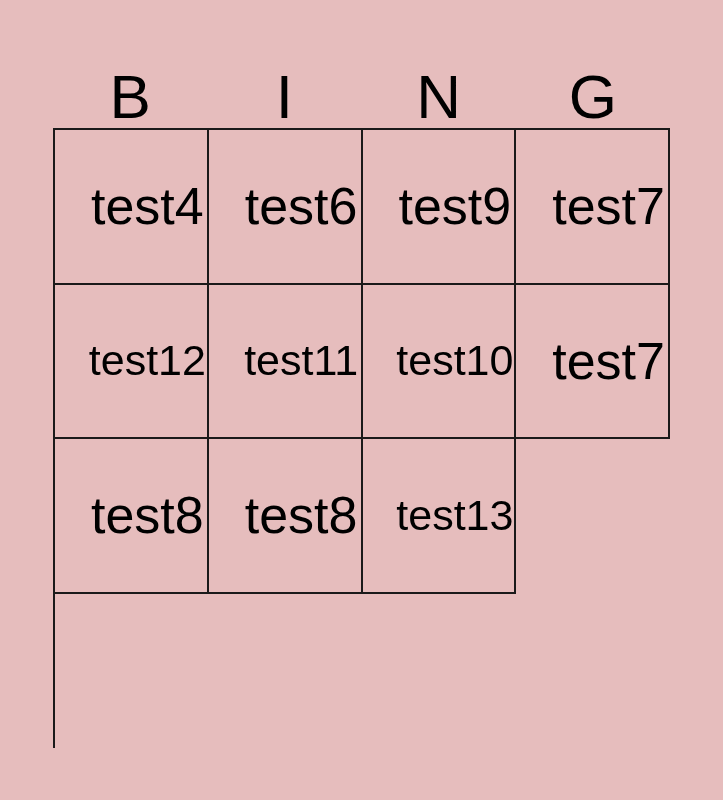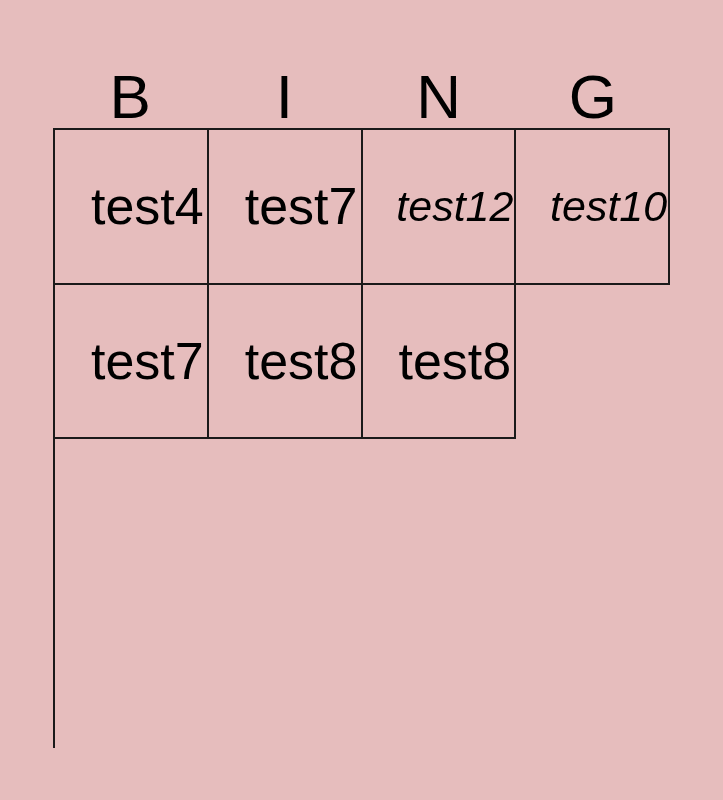--- a/index.html
+++ b/index.html
@@ -74,21 +74,21 @@
     color: #000000;
     font-weight: 400;
     line-height: 1;
     white-space: nowrap;
     text-align: center;
     display: block;
     margin-left: 33px;
   }
   
   .cell-text.len-sm { font-size: 52px; }   
-  .cell-text.len-md { font-size: 43px; font-style: italic; }   
+  .cell-text.len-md { font-size: 43px; }   
 </style>
 </head>
 <body>
 
 <div id="card">
 
   <div id="header">
     <div class="header-cell">
       <span class="header-letter">B</span>
     </div>
@@ -100,36 +100,48 @@
     </div>
     <div class="header-cell">
       <span class="header-letter">G</span>
     </div>
   </div>
 
   <div id="grid">
     <div class="cell">
       <span class="cell-text len-sm">test4</span>
     </div>
+    <div class="cell">
+      <span class="cell-text len-sm">test6</span>
+    </div>
+    <div class="cell">
+      <span class="cell-text len-sm">test9</span>
+    </div>
 
     <div class="cell">
       <span class="cell-text len-sm">test7</span>
     </div>
     <div class="cell">
       <span class="cell-text len-md">test12</span>
+    </div>
+    <div class="cell">
+      <span class="cell-text len-md">test11</span>
     </div>
 
     <div class="cell">
       <span class="cell-text len-md">test10</span>
     </div>
     <div class="cell">
       <span class="cell-text len-sm">test7</span>
     </div>
 
     <div class="cell">
       <span class="cell-text len-sm">test8</span>
     </div>
     <div class="cell">
       <span class="cell-text len-sm">test8</span>
     </div>
+    <div class="cell">
+      <span class="cell-text len-md">test13</span>
+    </div>
   </div>
 
 </div>
 
 </body></html>

